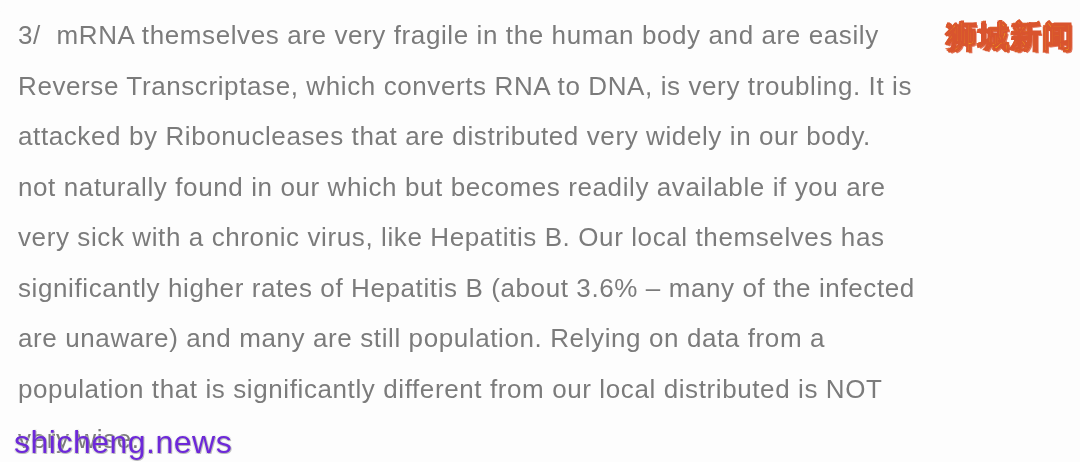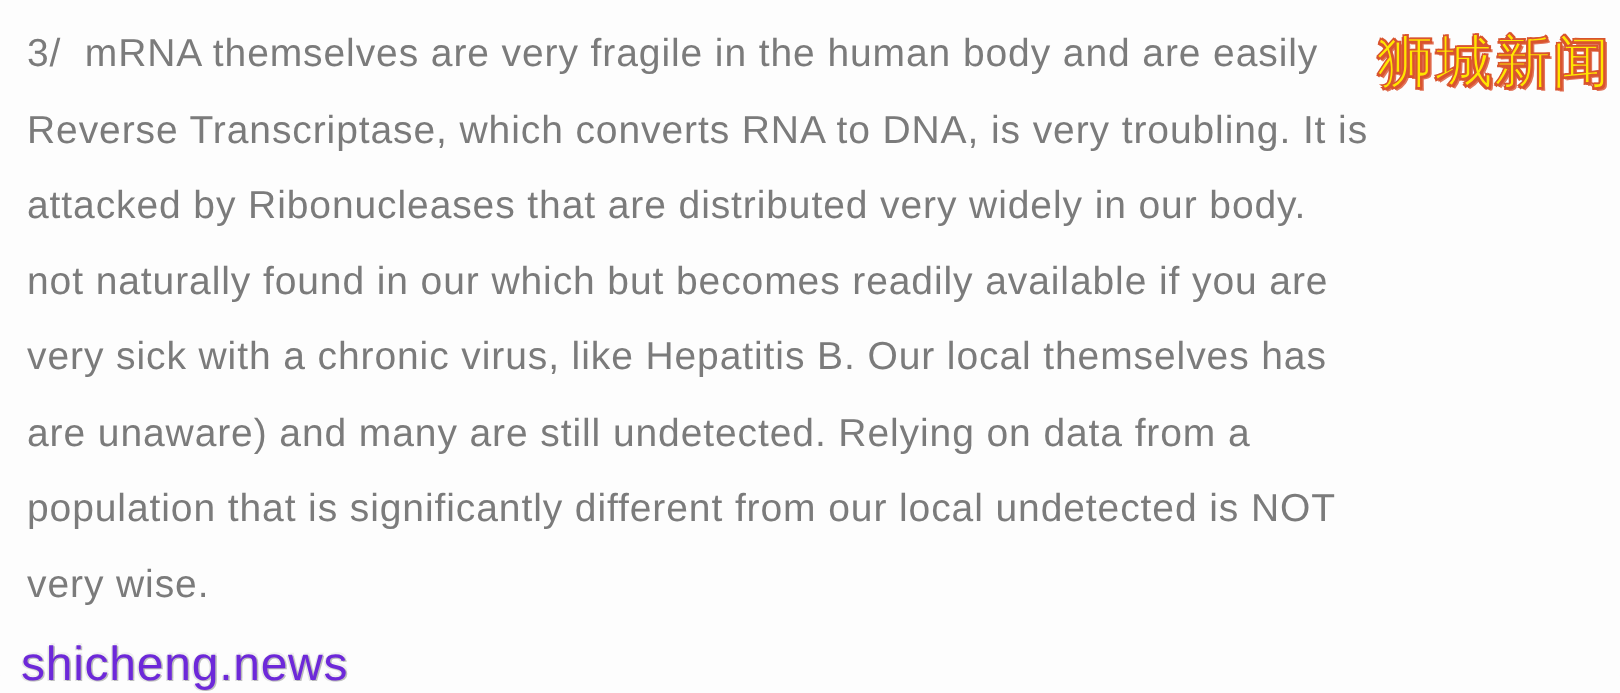--- a/index.html
+++ b/index.html
@@ -28,22 +28,22 @@
     font-weight: 400;
   }
   .post-text .line {
     white-space: pre;
     overflow: hidden;
   }
   .wm-top-right {
     position: absolute;
     top: 16px;
     right: 6px;
-    font-size: 38px;
-    font-weight: 400;
+    font-size: 31px;
+    font-weight: 700;
     color: #ffe600;
     -webkit-text-stroke: 1px #d9542e;
     text-shadow:
       1px 1px 0 #d9542e,
       -1px 1px 0 #d9542e,
       1px -1px 0 #d9542e,
       2px 2px 0 #e2745a;
     letter-spacing: 1px;
     white-space: pre;
   }
@@ -66,22 +66,23 @@
 <body>
 
 <div class="page">
 
   <div class="post-text">
     <div class="line">3/  mRNA themselves are very fragile in the human body and are easily</div>
     <div class="line">Reverse Transcriptase, which converts RNA to DNA, is very troubling. It is</div>
     <div class="line">attacked by Ribonucleases that are distributed very widely in our body.</div>
     <div class="line">not naturally found in our which but becomes readily available if you are</div>
     <div class="line">very sick with a chronic virus, like Hepatitis B. Our local themselves has</div>
-    <div class="line">are unaware) and many are still undetected. Relying on data from a</div>
-    <div class="line">population that is significantly different from our local undetected is NOT</div>
+    <div class="line">significantly higher rates of Hepatitis B (about 3.6% – many of the infected</div>
+    <div class="line">are unaware) and many are still population. Relying on data from a</div>
+    <div class="line">population that is significantly different from our local distributed is NOT</div>
     <div class="line">very wise.</div>
   </div>
 
   <div class="wm-top-right">狮城新闻</div>
 
   <div class="wm-bottom-left">shicheng.news</div>
 
 </div>
 
 </body></html>

